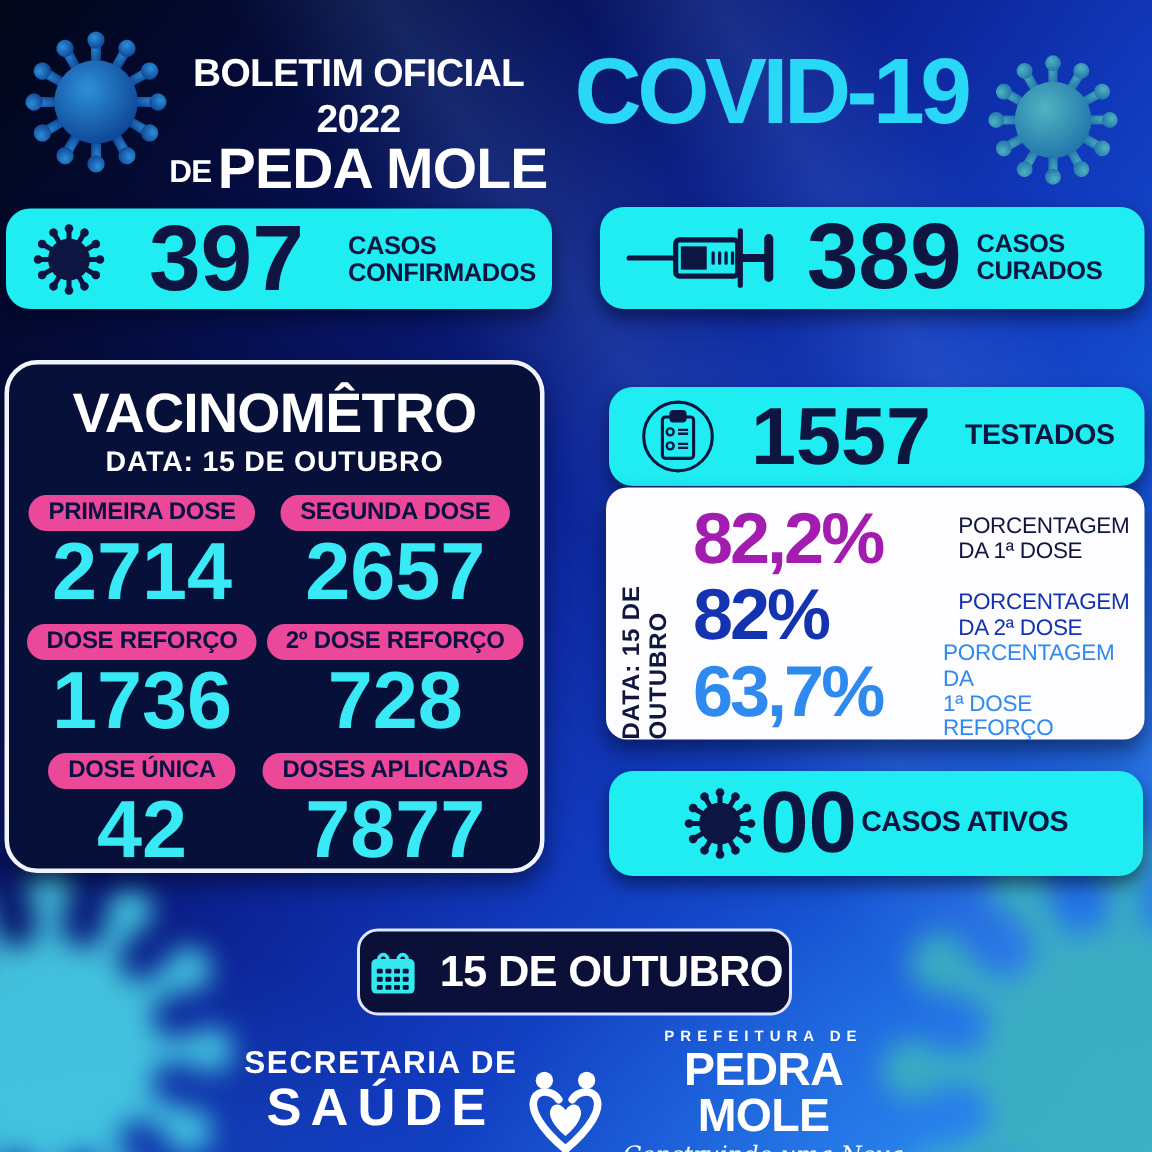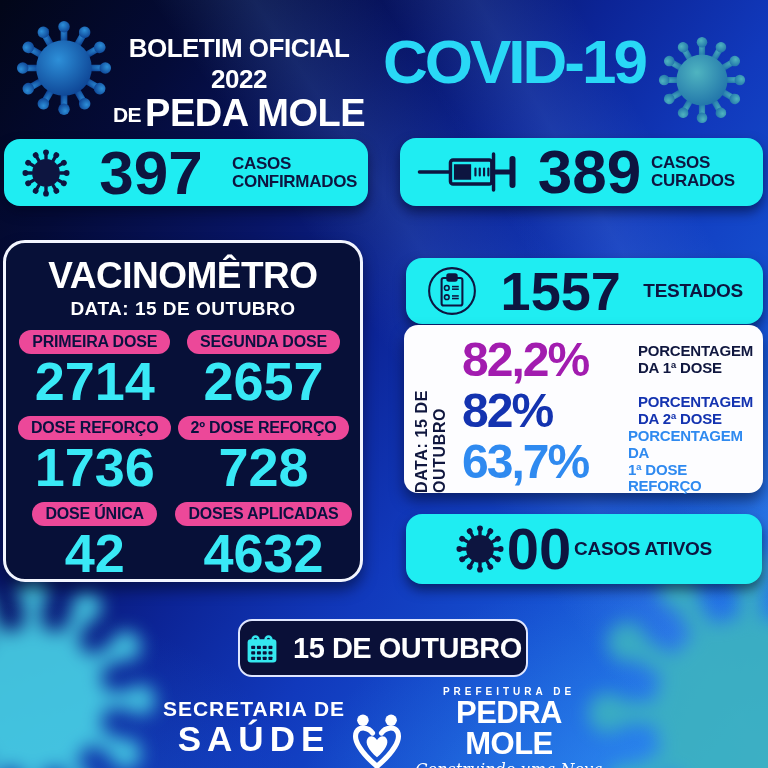--- a/index.html
+++ b/index.html
@@ -84,21 +84,21 @@
     background:#fdfdff; border-radius:14px; box-shadow:0 8px 14px rgba(2,6,32,.5);
     padding:10px 10px 10px 58px;
   }
   .pct-vdate {
     position:absolute; left:9px; top:0; height:100%; display:flex; align-items:center;
     writing-mode:vertical-rl; transform:rotate(180deg);
     font-size:16px; font-weight:bold; color:#10173f; letter-spacing:.6px;
   }
   .pct-row { display:flex; align-items:center; height:49px; margin-bottom:2px; }
   .pct-val { font-size:48px; font-weight:bold; width:186px; letter-spacing:-2px; line-height:1; }
-  .pct-lab { font-size:15px; font-weight:bold; line-height:1.12; letter-spacing:-.2px; }
+  .pct-lab { font-size:15px; font-weight:normal; line-height:1.12; letter-spacing:-.2px; }
 
   
   .date-pill {
     position:absolute; left:238px; top:619px; width:290px; height:58px;
     background:#0a1038; border:2px solid #dfe6ff; border-radius:14px;
     display:flex; align-items:center; justify-content:center; gap:13px;
   }
   .icon-cal { width:36px; height:36px; }
   .date-text { color:#fff; font-size:29px; font-weight:bold; letter-spacing:-.5px; }
 
@@ -292,21 +292,21 @@
       <div>
         <span class="vac-pill">2º DOSE REFORÇO</span>
         <div class="vac-num">728</div>
       </div>
       <div>
         <span class="vac-pill">DOSE ÚNICA</span>
         <div class="vac-num">42</div>
       </div>
       <div>
         <span class="vac-pill">DOSES APLICADAS</span>
-        <div class="vac-num">4632</div>
+        <div class="vac-num">7877</div>
       </div>
     </div>
   </div>
 
   <div class="stat-box b-tested">
     <svg class="icon-clip">
         <use href="#clipboard" width="52" height="52"></use>
       </svg>
     <div class="stat-value">1557</div>
     <div class="stat-label">TESTADOS</div>

